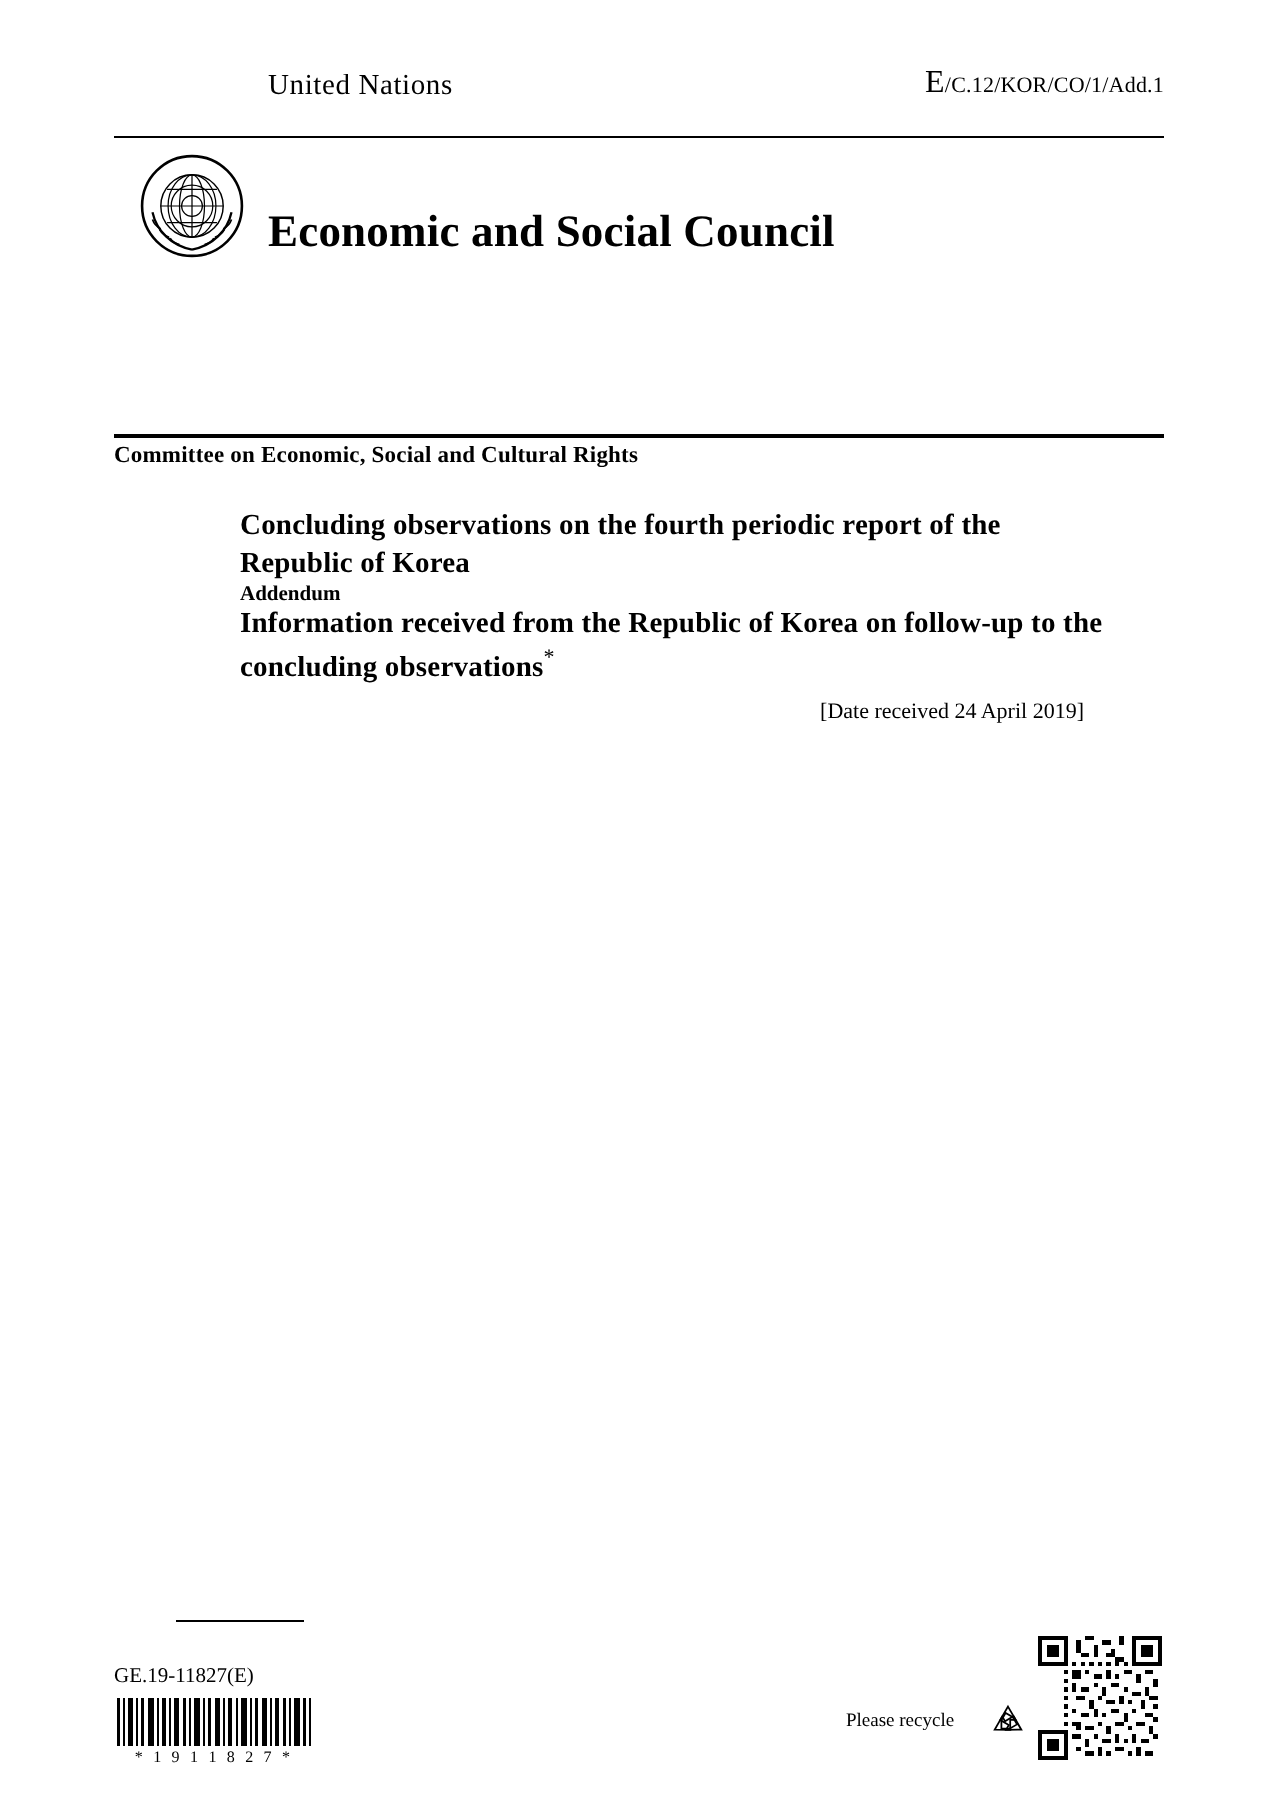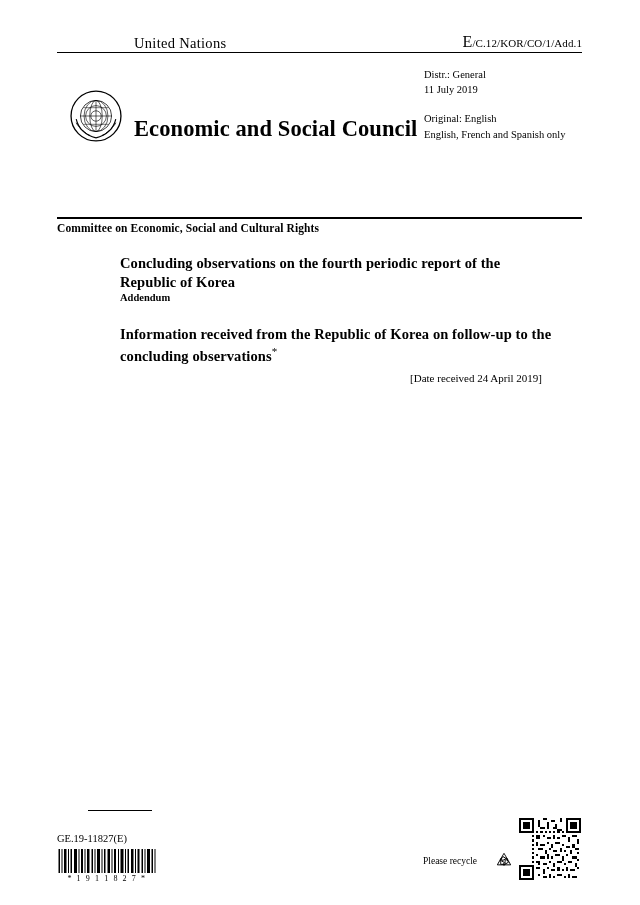--- a/index.html
+++ b/index.html
@@ -29,21 +29,21 @@
     position: absolute;
     left: 57px;
     top: 33px;
     width: 525px;
   }
   .masthead-top {
     display: flex;
     align-items: flex-end;
     justify-content: space-between;
     border-bottom: 1px solid #000;
-    padding-bottom: 0;
+    padding-bottom: 16px;
   }
   .un-name {
     font-family: "Liberation Serif", serif;
     font-size: 14.5px;
     letter-spacing: 0.3px;
     padding-left: 77px;
   }
   .symbol {
     font-family: "Liberation Serif", serif;
     font-size: 11px;
@@ -127,21 +127,20 @@
     font-size: 14.5px;
     font-weight: bold;
     line-height: 1.32;
     letter-spacing: 0.1px;
   }
   .addendum {
     font-size: 10.5px;
     font-weight: bold;
   }
   .doc-subtitle {
-    margin-top: 22px;
     font-size: 14.5px;
     font-weight: bold;
     line-height: 1.32;
     letter-spacing: 0.1px;
   }
   .doc-subtitle .star {
     font-weight: normal;
     font-size: 11px;
     vertical-align: super;
   }
@@ -253,26 +252,20 @@
           <path d="M28 80 q-6 -2 -9 -7" fill="none" stroke="#000" stroke-width="1.6"></path>
           <path d="M38 87 q-6 -1 -9 -6" fill="none" stroke="#000" stroke-width="1.6"></path>
           <path d="M80 72 q6 -3 8 -9" fill="none" stroke="#000" stroke-width="1.6"></path>
           <path d="M72 80 q6 -2 9 -7" fill="none" stroke="#000" stroke-width="1.6"></path>
           <path d="M62 87 q6 -1 9 -6" fill="none" stroke="#000" stroke-width="1.6"></path>
         </svg>
       </div>
 
       <div class="organ-title">Economic and Social Council</div>
 
-      <div class="distr-block">
-        <div>Distr.: General</div>
-        <div>11 July 2019</div>
-        <div class="grp2">Original: English</div>
-        <div>English, French and Spanish only</div>
-      </div>
 
     </div>
   </div>
 
   <div class="rule-thick"></div>
 
   <div class="committee">Committee on Economic, Social and Cultural Rights</div>
 
   <div class="title-block">
     <div class="doc-title">Concluding observations on the fourth periodic report of the Republic of Korea</div>

